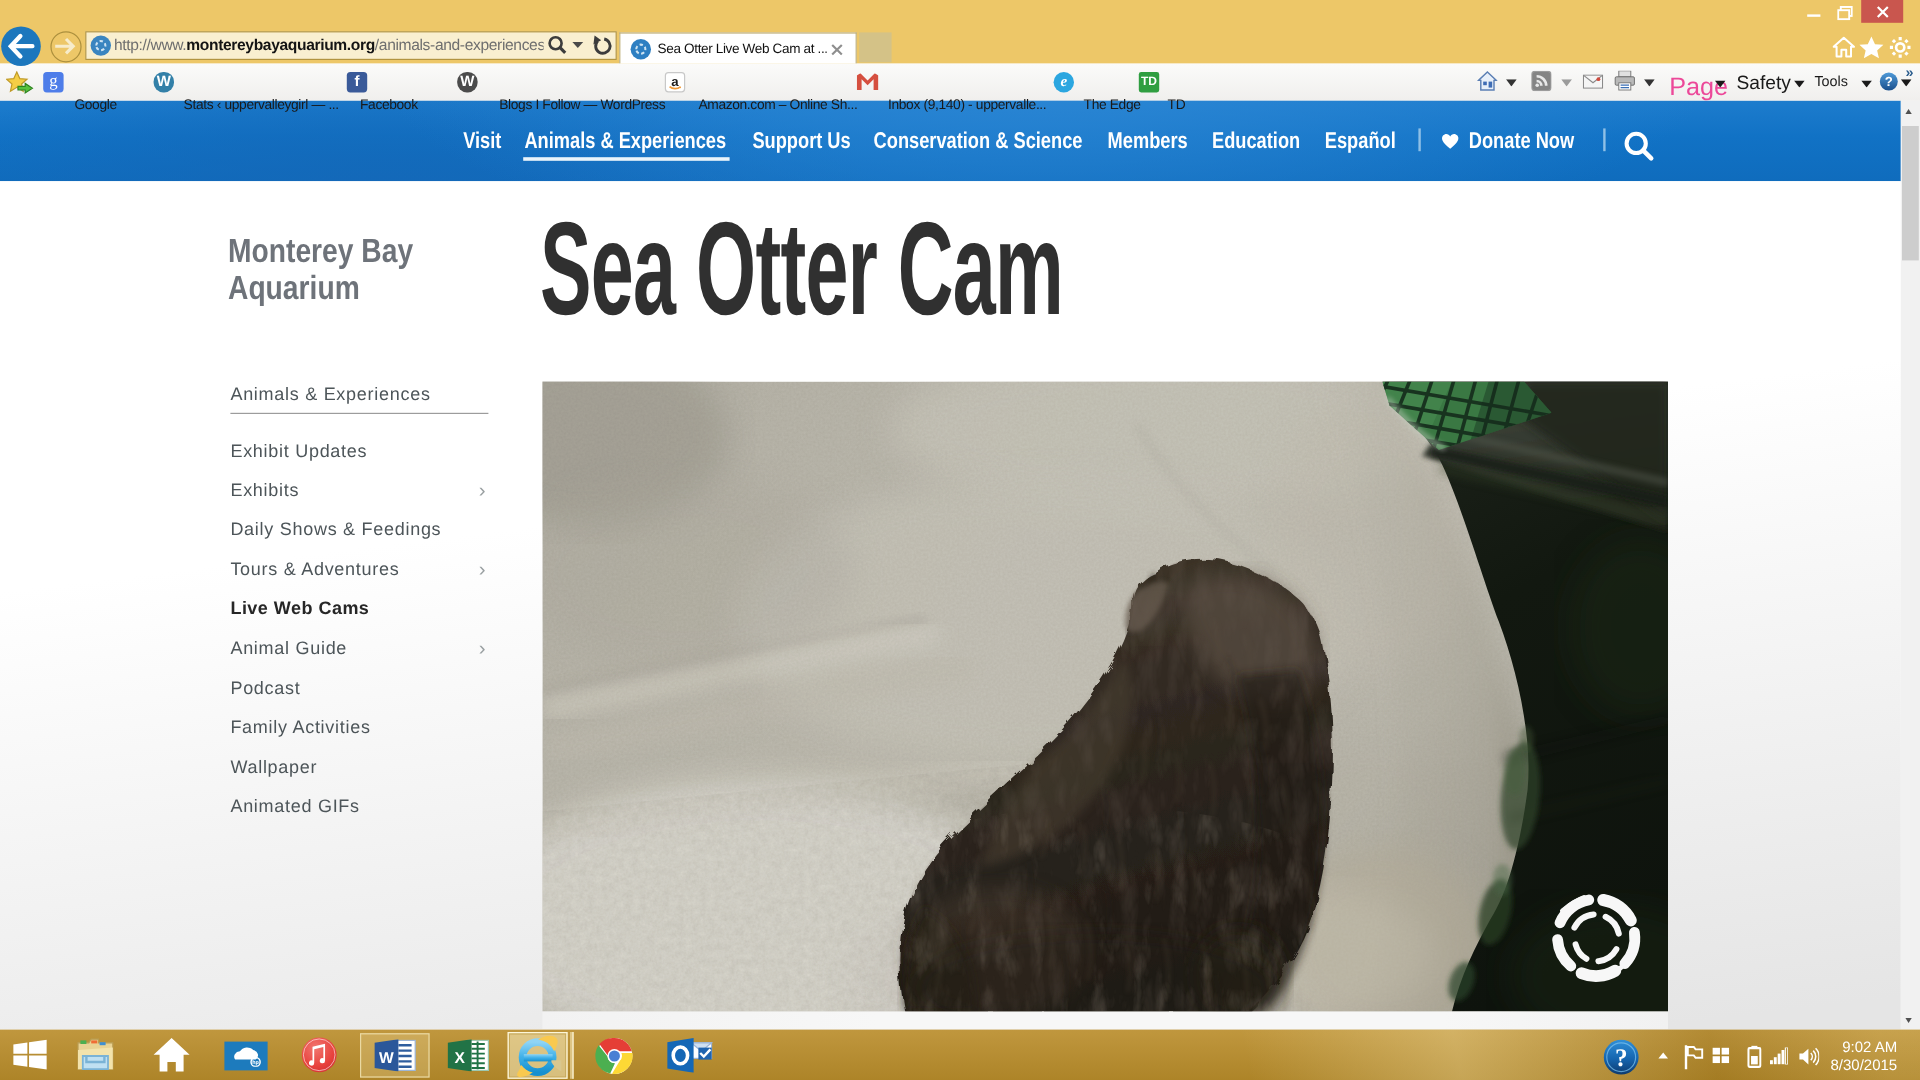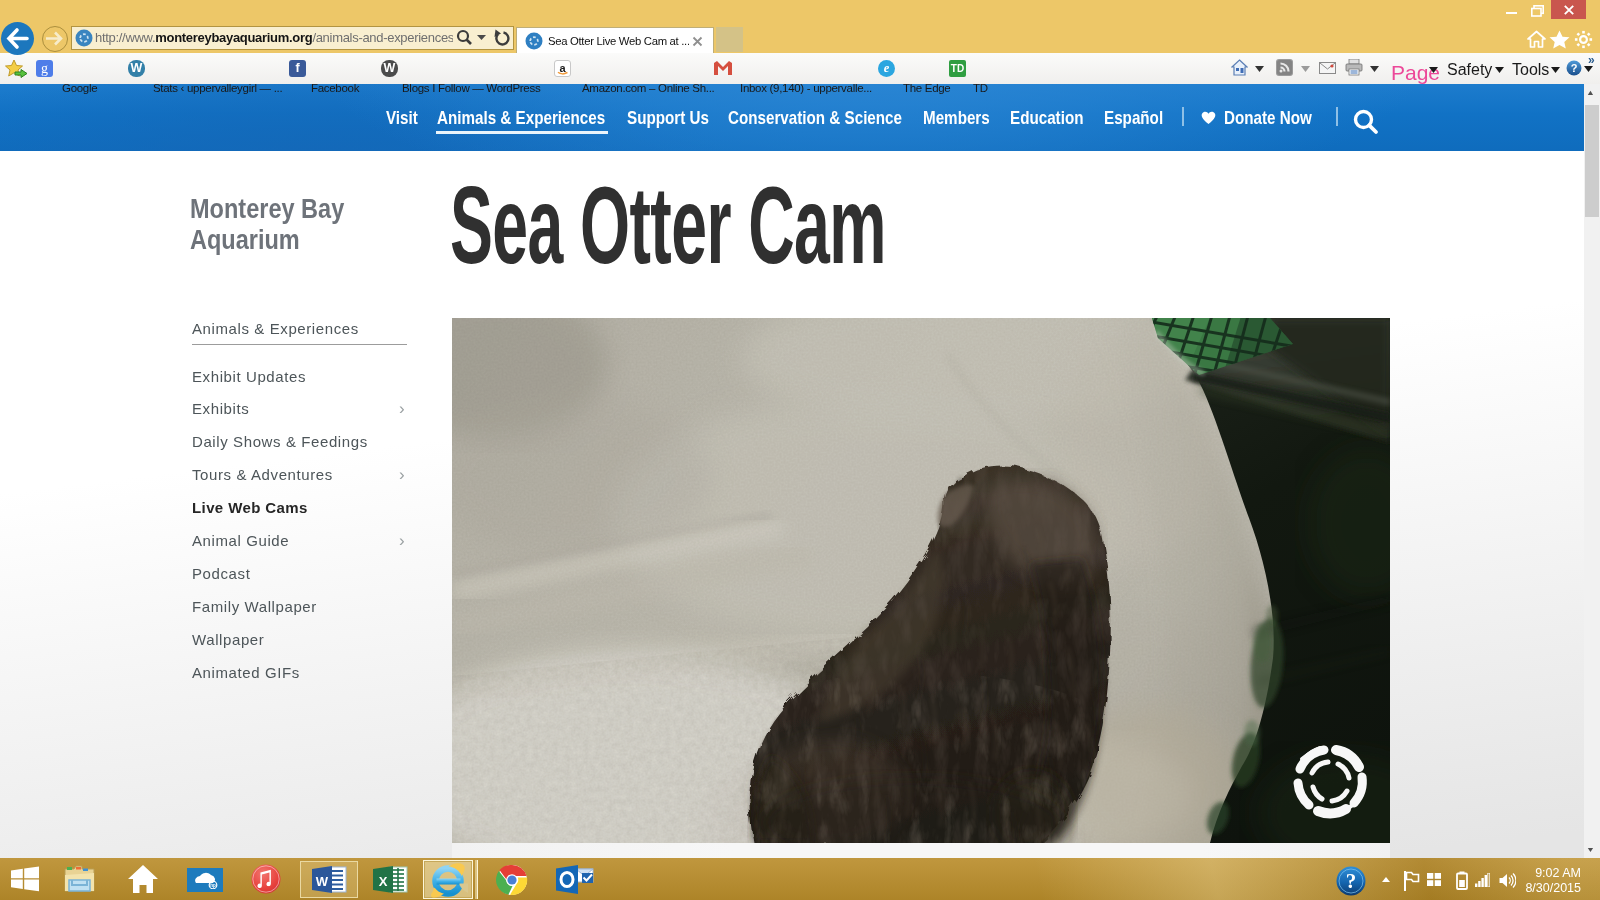--- a/index.html
+++ b/index.html
@@ -157,21 +157,21 @@
       <path d="M0 0 L9 0 L4.5 6 Z" fill="#333"></path>
     </svg>
   <div class="abs" style="left:1391px;top:61px;font-size:21px;color:#ec4899;z-index:2">Page</div>
   <svg class="abs" style="left:1429px;top:67px;z-index:2" width="9" height="6" viewBox="0 0 9 6">
       <path d="M0 0 L9 0 L4.5 6 Z" fill="#1a1a1a"></path>
     </svg>
   <div class="abs" style="left:1447px;top:61px;font-size:16px;color:#1a1a1a;z-index:2">Safety</div>
   <svg class="abs" style="left:1495px;top:67px;z-index:2" width="9" height="6" viewBox="0 0 9 6">
       <path d="M0 0 L9 0 L4.5 6 Z" fill="#1a1a1a"></path>
     </svg>
-  <div class="abs" style="left:1512px;top:61px;font-size:16px;color:#1a1a1a;z-index:2">Tools</div>
+  <div class="abs" style="left:1512px;top:61px;font-size:12px;color:#1a1a1a;z-index:2">Tools</div>
   <svg class="abs" style="left:1551px;top:67px;z-index:2" width="9" height="6" viewBox="0 0 9 6">
       <path d="M0 0 L9 0 L4.5 6 Z" fill="#1a1a1a"></path>
     </svg>
   <svg class="abs" style="left:1566px;top:60px;z-index:2" width="16" height="16" viewBox="0 0 16 16">
     <defs>
         <linearGradient id="hqq" x1="0" y1="0" x2="0" y2="1">
           <stop offset="0" stop-color="#4f9ad8"></stop>
           <stop offset="1" stop-color="#1a4f8c"></stop>
         </linearGradient>
       </defs>
@@ -185,23 +185,23 @@
 
   <svg class="abs" style="left:5px;top:59px;z-index:2" width="24" height="20" viewBox="0 0 24 20">
     <path d="M9 1 L11.5 6.5 L17.5 7 L13 11 L14.3 17 L9 13.8 L3.7 17 L5 11 L0.5 7 L6.5 6.5 Z" fill="#f4ce46" stroke="#c09b2a" stroke-width="1"></path>
     <path d="M10 13 L16 13 L16 10.5 L22 14.5 L16 18.5 L16 16 L10 16 Z" fill="#57c13e" stroke="#2e8420" stroke-width="1"></path>
   </svg>
   <div class="fico" style="left:36px;background:#4e7de9"><span style="font-family:'Liberation Serif',serif;font-weight:normal;font-size:14px">g</span></div>
   <div class="fav" style="left:62px">Google</div>
   <div class="fico" style="left:128px;background:#3380a8;border-radius:8px">W</div>
   <div class="fav" style="left:153px">Stats ‹ uppervalleygirl — ...</div>
   <div class="fico" style="left:289px;background:#3a5a99">f</div>
-  <div class="fav" style="left:311px">Facebook</div>
+  <div class="fav" style="left:300px">Facebook</div>
   <div class="fico" style="left:381px;background:#4b4b4b;border-radius:8px">W</div>
-  <div class="fav" style="left:402px">Blogs I Follow — WordPress</div>
+  <div class="fav" style="left:416px">Blogs I Follow — WordPress</div>
   <div class="fico" style="left:554px;background:#fff;border:1px solid #c8c8c8"><svg width="15" height="15" viewBox="0 0 15 15">
         <text x="7.5" y="10.5" font-size="11" font-weight="bold" fill="#1a1a1a" text-anchor="middle" font-family="Liberation Sans">a</text>
         <path d="M3 11.2 C 5.5 13.4 9.5 13.4 12 11.4" stroke="#f19a38" stroke-width="1.5" fill="none"></path>
         <path d="M12.3 10.8 L12.5 12.6 L10.9 12.2" fill="#f19a38" stroke="none"></path>
       </svg></div>
   <div class="fav" style="left:582px">Amazon.com – Online Sh...</div>
   <svg class="abs" style="left:714px;top:61px;z-index:2" width="18" height="14" viewBox="0 0 18 14">
       <path d="M0 14 L0 2 L3 0 L9 6 L15 0 L18 2 L18 14 L14 14 L14 5 L9 10 L4 5 L4 14 Z" fill="#d54f3f"></path>
     </svg>
   <div class="fav" style="left:740px">Inbox (9,140) - uppervalle...</div>
@@ -237,21 +237,21 @@
   <div class="side" style="top:368px">Exhibit Updates</div>
   <div class="side" style="top:400px">Exhibits</div>
     <div class="chev" style="top:399px">›</div>
   <div class="side" style="top:433px">Daily Shows &amp; Feedings</div>
   <div class="side" style="top:466px">Tours &amp; Adventures</div>
     <div class="chev" style="top:465px">›</div>
   <div class="side" style="top:499px;color:#262626;font-weight:bold;letter-spacing:0.4px">Live Web Cams</div>
   <div class="side" style="top:532px">Animal Guide</div>
     <div class="chev" style="top:531px">›</div>
   <div class="side" style="top:565px">Podcast</div>
-  <div class="side" style="top:598px">Family Wallpaper</div>
+  <div class="side" style="top:598px">Family Activities</div>
   <div class="side" style="top:631px">Wallpaper</div>
   <div class="side" style="top:664px">Animated GIFs</div>
   <div id="h1" class="abs">Sea Otter Cam</div>
 
   <svg id="photo" class="abs" viewBox="0 0 938 525" preserveAspectRatio="none">
     <defs>
       <linearGradient id="rockbase" x1="0" y1="0" x2="1" y2="0.45">
         <stop offset="0" stop-color="#bbb8ad"></stop>
           <stop offset="0.45" stop-color="#c4c1b6"></stop>
           <stop offset="0.85" stop-color="#c2bfb4"></stop>

